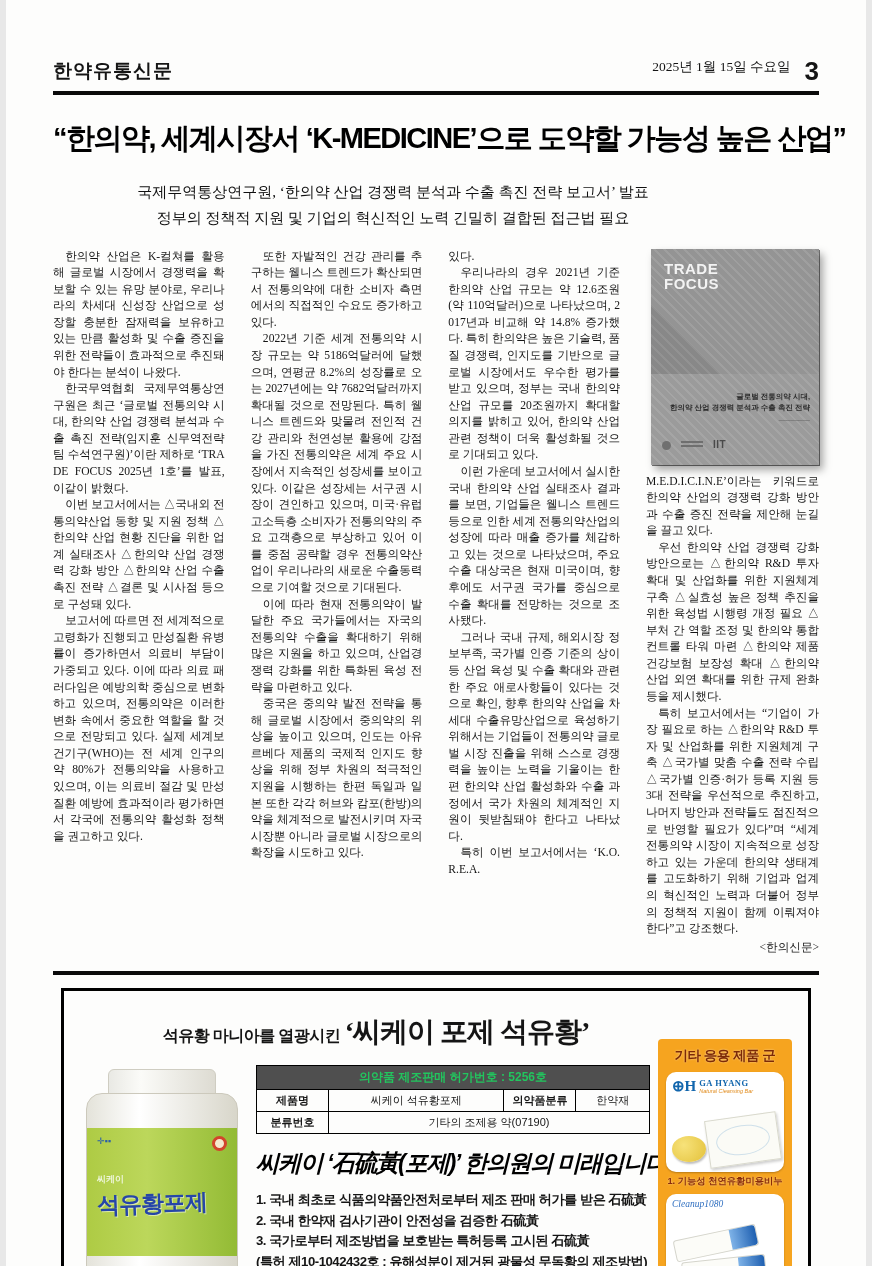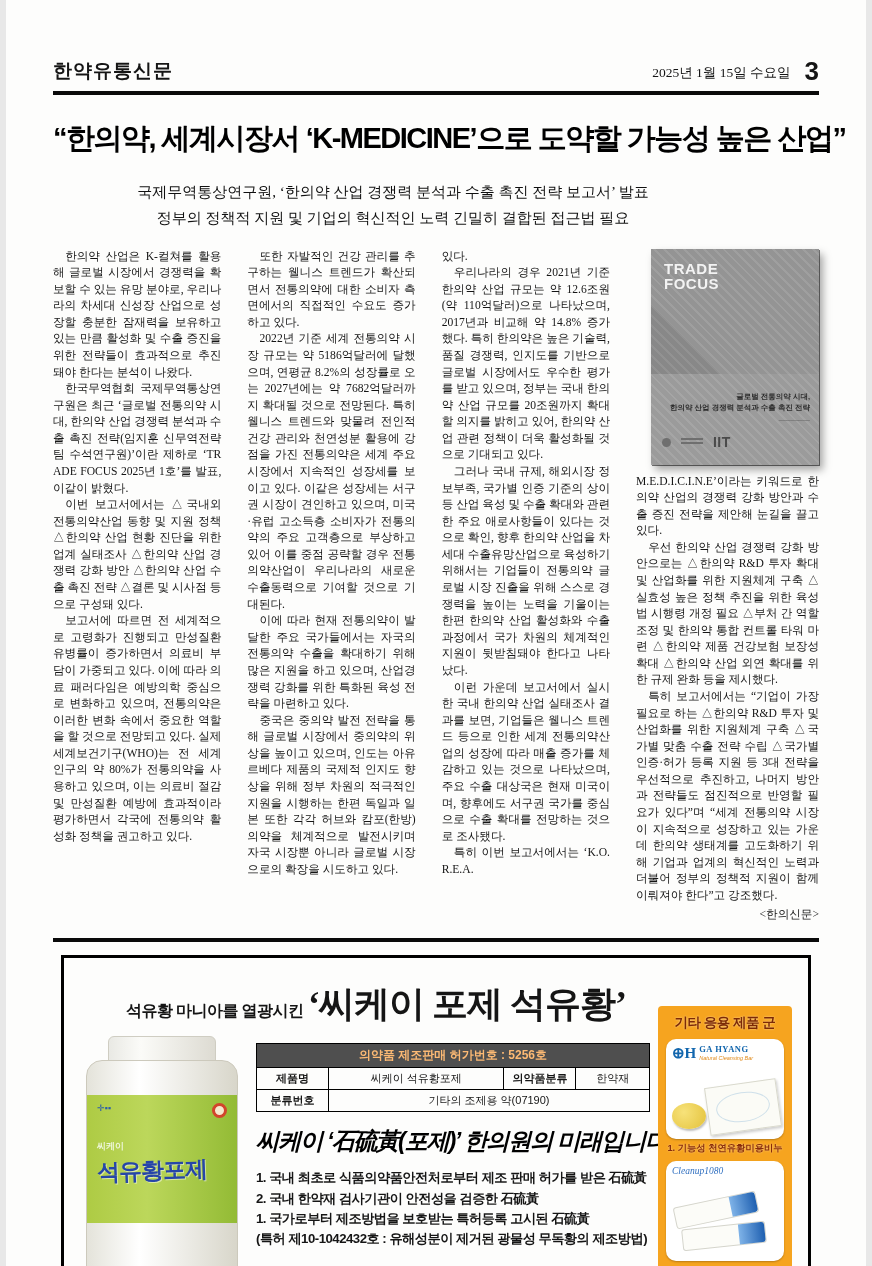--- a/index.html
+++ b/index.html
@@ -7,21 +7,21 @@
   .page {
     position:relative; width:860px; height:1266px; margin:0 auto;
     background:#fdfdfc; color:#151515; overflow:hidden;
     font-family:"Liberation Serif", serif;
   }
   .content { padding:0 47px; }
 
   
   .masthead { display:flex; justify-content:space-between; align-items:flex-end; padding-top:58px; }
   .paper-name { font-family:"Liberation Sans", sans-serif; font-weight:bold; font-size:19px; letter-spacing:1px; }
-  .mast-right { display:flex; align-items:flex-end; gap:14px; }
+  .mast-right { display:flex; align-items:flex-start; gap:14px; }
   .mast-date { font-size:13.5px; padding-bottom:2px; }
   .page-num { font-family:"Liberation Sans", sans-serif; font-weight:bold; font-size:26px; line-height:1; }
   .rule { border-top:4px solid #0a0a0a; margin-top:7px; }
 
   
   .headline {
     margin-top:24px; text-align:center; white-space:nowrap;
     font-family:"Liberation Sans", sans-serif; font-weight:bold;
     font-size:29px; letter-spacing:-1.5px; color:#000;
   }
@@ -29,68 +29,68 @@
     font-size:15px; line-height:1.75; color:#101010; }
 
   
   .columns { display:flex; gap:26px; margin-top:17px; }
   .col { flex:1 1 0; font-size:11.6px; line-height:1.43; text-align:justify; word-break:break-all; }
   .col p { text-indent:1.05em; }
   .col p.no-indent { text-indent:0; }
   .credit { text-align:right; text-indent:0 !important; margin-top:2px; }
 
   
-  .cover-wrap { margin:0 0 9px 15px; }
+  .cover-wrap { margin:0 0 9px 5px; }
   .cover {
     width:168px; height:216px; position:relative; overflow:hidden;
     background:
       repeating-linear-gradient(45deg, rgba(255,255,255,.10) 0 2px, rgba(0,0,0,0) 2px 7px),
       linear-gradient(180deg,#949494 0 58%, #9b9b9b 58% 100%);
     box-shadow:4px 5px 8px rgba(0,0,0,.35), 1px 1px 0 #777;
   }
   .cover-brand { position:absolute; top:12px; left:13px; color:#f3f3f3;
     font-family:"Liberation Sans", sans-serif; font-weight:bold; font-size:15px; line-height:1.05; letter-spacing:.5px; }
   .cover-brand span { display:block; }
   .cover-tri { position:absolute; left:0; bottom:42%; width:0; height:0;
     border-left:70px solid rgba(0,0,0,.08); border-top:70px solid transparent; }
   .cover-title { position:absolute; right:9px; top:142px; text-align:right;
     font-family:"Liberation Sans", sans-serif; font-weight:bold; font-size:7.5px; line-height:1.5; color:#2e2e2e; }
   .cover-sub { font-weight:normal; font-size:5.5px; color:#555; margin-top:3px; }
   .cover-logos { position:absolute; left:11px; bottom:12px; display:flex; align-items:center; gap:10px; }
   .emblem { width:9px; height:9px; border-radius:50%; background:#6f6f6f; display:inline-block; }
   .emblem-lines { width:22px; height:8px; background:linear-gradient(#6f6f6f 2px, transparent 2px, transparent 4px, #6f6f6f 4px, #6f6f6f 6px, transparent 6px); }
-  .iit { font-family:"Liberation Sans", sans-serif; font-weight:bold; font-size:14px; color:#4a4a4a; letter-spacing:.5px; }
+  .iit { font-family:"Liberation Sans", sans-serif; font-weight:bold; font-size:10px; color:#4a4a4a; letter-spacing:.5px; }
 
   
   .ad-box { position:relative; border:3px solid #000; margin:13px 8px 0 8px; height:352px;
     font-family:"Liberation Sans", sans-serif; }
   .ad-title { text-align:center; margin-top:22px; padding-right:120px; white-space:nowrap; }
   .ad-title .pre { font-family:"Liberation Serif", serif; font-size:16px; font-weight:bold; letter-spacing:-.5px; }
-  .ad-title .main { font-family:"Liberation Serif", serif; font-size:36px; font-weight:bold; letter-spacing:-1px; }
+  .ad-title .main { font-family:"Liberation Serif", serif; font-size:28px; font-weight:bold; letter-spacing:-1px; }
 
   
   .bottle { position:absolute; left:22px; top:78px; width:152px; height:250px; }
   .bottle-lid { width:108px; height:26px; margin:0 auto; background:linear-gradient(90deg,#e9e9e4,#fbfbf8 30%,#dddbd2);
     border:1px solid #cfcdc2; border-radius:6px 6px 2px 2px; }
   .bottle-body { width:152px; height:224px; margin-top:-2px; background:linear-gradient(90deg,#e4e3da,#ffffff 35%,#d8d6ca);
     border:1px solid #ccc9bc; border-radius:16px 16px 10px 10px; position:relative; overflow:hidden; }
   .bottle-label { position:absolute; left:0; right:0; top:34px; height:128px;
     background:linear-gradient(90deg,#aecb44,#bcd75b 40%,#93bb35); padding:8px 10px; }
   .label-top { display:flex; justify-content:space-between; align-items:flex-start; }
   .label-logo { font-size:9px; color:#2a5dab; }
   .label-seal { width:15px; height:15px; border:3px solid #d2452c; border-radius:50%; background:#f5e9cf; }
   .label-brand { font-size:9px; color:#eef6da; margin-top:22px; font-weight:bold; }
   .label-name { font-family:"Liberation Serif", serif; font-size:23px; font-weight:bold; color:#2646a8;
     letter-spacing:-1px; transform:rotate(-2deg); margin-top:2px; text-shadow:1px 1px 0 rgba(255,255,255,.5); }
 
   
   .ad-center { margin:14px 158px 0 192px; }
   .lic-table { width:100%; border-collapse:collapse; font-size:11px; }
   .lic-table th, .lic-table td { border:1px solid #000; text-align:center; padding:3px 4px; }
-  .lic-head { background:#4f4f4f; color:#fdba74; font-weight:bold; font-size:12px; }
+  .lic-head { background:#4f4f4f; color:#22c55e; font-weight:bold; font-size:12px; }
   .cell-label { font-weight:bold; width:72px; }
   .slogan { margin-top:13px; font-size:23.5px; font-weight:bold; font-style:italic; letter-spacing:-1.5px;
     white-space:nowrap; color:#000; }
   .points { margin-top:11px; font-size:13.2px; font-weight:bold; line-height:1.55; letter-spacing:-.5px; }
   .points div { white-space:nowrap; }
 
   
   .side-panel { position:absolute; right:16px; top:48px; width:134px; height:278px;
     background:#f6a41f; border-radius:4px; padding:8px 8px 6px; }
   .panel-heading { text-align:center; font-size:13.5px; font-weight:bold; color:#7d2a05; letter-spacing:-.5px;
@@ -146,22 +146,22 @@
       </div>
       <div class="col">
         <p>또한 자발적인 건강 관리를 추구하는 웰니스 트렌드가 확산되면서 전통의약에 대한 소비자 측면에서의 직접적인 수요도 증가하고 있다.</p>
         <p>2022년 기준 세계 전통의약 시장 규모는 약 5186억달러에 달했으며, 연평균 8.2%의 성장률로 오는 2027년에는 약 7682억달러까지 확대될 것으로 전망된다. 특히 웰니스 트렌드와 맞물려 전인적 건강 관리와 천연성분 활용에 강점을 가진 전통의약은 세계 주요 시장에서 지속적인 성장세를 보이고 있다. 이같은 성장세는 서구권 시장이 견인하고 있으며, 미국·유럽 고소득층 소비자가 전통의약의 주요 고객층으로 부상하고 있어 이를 중점 공략할 경우 전통의약산업이 우리나라의 새로운 수출동력으로 기여할 것으로 기대된다.</p>
         <p>이에 따라 현재 전통의약이 발달한 주요 국가들에서는 자국의 전통의약 수출을 확대하기 위해 많은 지원을 하고 있으며, 산업경쟁력 강화를 위한 특화된 육성 전략을 마련하고 있다.</p>
         <p>중국은 중의약 발전 전략을 통해 글로벌 시장에서 중의약의 위상을 높이고 있으며, 인도는 아유르베다 제품의 국제적 인지도 향상을 위해 정부 차원의 적극적인 지원을 시행하는 한편 독일과 일본 또한 각각 허브와 캄포(한방)의약을 체계적으로 발전시키며 자국 시장뿐 아니라 글로벌 시장으로의 확장을 시도하고 있다.</p>
       </div>
       <div class="col">
         <p class="no-indent">있다.</p>
         <p>우리나라의 경우 2021년 기준 한의약 산업 규모는 약 12.6조원(약 110억달러)으로 나타났으며, 2017년과 비교해 약 14.8% 증가했다. 특히 한의약은 높은 기술력, 품질 경쟁력, 인지도를 기반으로 글로벌 시장에서도 우수한 평가를 받고 있으며, 정부는 국내 한의약 산업 규모를 20조원까지 확대할 의지를 밝히고 있어, 한의약 산업 관련 정책이 더욱 활성화될 것으로 기대되고 있다.</p>
+        <p>이런 가운데 보고서에서 실시한 국내 한의약 산업 실태조사 결과를 보면, 기업들은 웰니스 트렌드 등으로 인한 세계 전통의약산업의 성장에 따라 매출 증가를 체감하고 있는 것으로 나타났으며, 주요 수출 대상국은 현재 미국이며, 향후에도 서구권 국가를 중심으로 수출 확대를 전망하는 것으로 조사됐다.</p>
         <p>그러나 국내 규제, 해외시장 정보부족, 국가별 인증 기준의 상이 등 산업 육성 및 수출 확대와 관련한 주요 애로사항들이 있다는 것으로 확인, 향후 한의약 산업을 차세대 수출유망산업으로 육성하기 위해서는 기업들이 전통의약 글로벌 시장 진출을 위해 스스로 경쟁력을 높이는 노력을 기울이는 한편 한의약 산업 활성화와 수출 과정에서 국가 차원의 체계적인 지원이 뒷받침돼야 한다고 나타났다.</p>
-        <p>이런 가운데 보고서에서 실시한 국내 한의약 산업 실태조사 결과를 보면, 기업들은 웰니스 트렌드 등으로 인한 세계 전통의약산업의 성장에 따라 매출 증가를 체감하고 있는 것으로 나타났으며, 주요 수출 대상국은 현재 미국이며, 향후에도 서구권 국가를 중심으로 수출 확대를 전망하는 것으로 조사됐다.</p>
         <p>특히 이번 보고서에서는 ‘K.O.R.E.A.</p>
       </div>
       <div class="col">
 
         <div class="cover-wrap">
           <div class="cover">
             <div class="cover-brand">
               <span>TRADE</span>
               <span>FOCUS</span>
             </div>
@@ -225,21 +225,21 @@
             <td colspan="3">기타의 조제용 약(07190)</td>
           </tr>
         </tbody>
           </table>
 
         <div class="slogan">씨케이 ‘石硫黃(포제)’ 한의원의 미래입니다</div>
 
         <div class="points">
           <div>1. 국내 최초로 식품의약품안전처로부터 제조 판매 허가를 받은 石硫黃</div>
           <div>2. 국내 한약재 검사기관이 안전성을 검증한 石硫黃</div>
-          <div>1. 국가로부터 제조방법을 보호받는 특허등록 고시된 石硫黃</div>
+          <div>3. 국가로부터 제조방법을 보호받는 특허등록 고시된 石硫黃</div>
           <div>(특허 제10-1042432호 : 유해성분이 제거된 광물성 무독황의 제조방법)</div>
 
         </div>
 
       </div>
 
       <div class="side-panel">
         <div class="panel-heading">기타 응용 제품 군</div>
 
         <div class="p-card">

